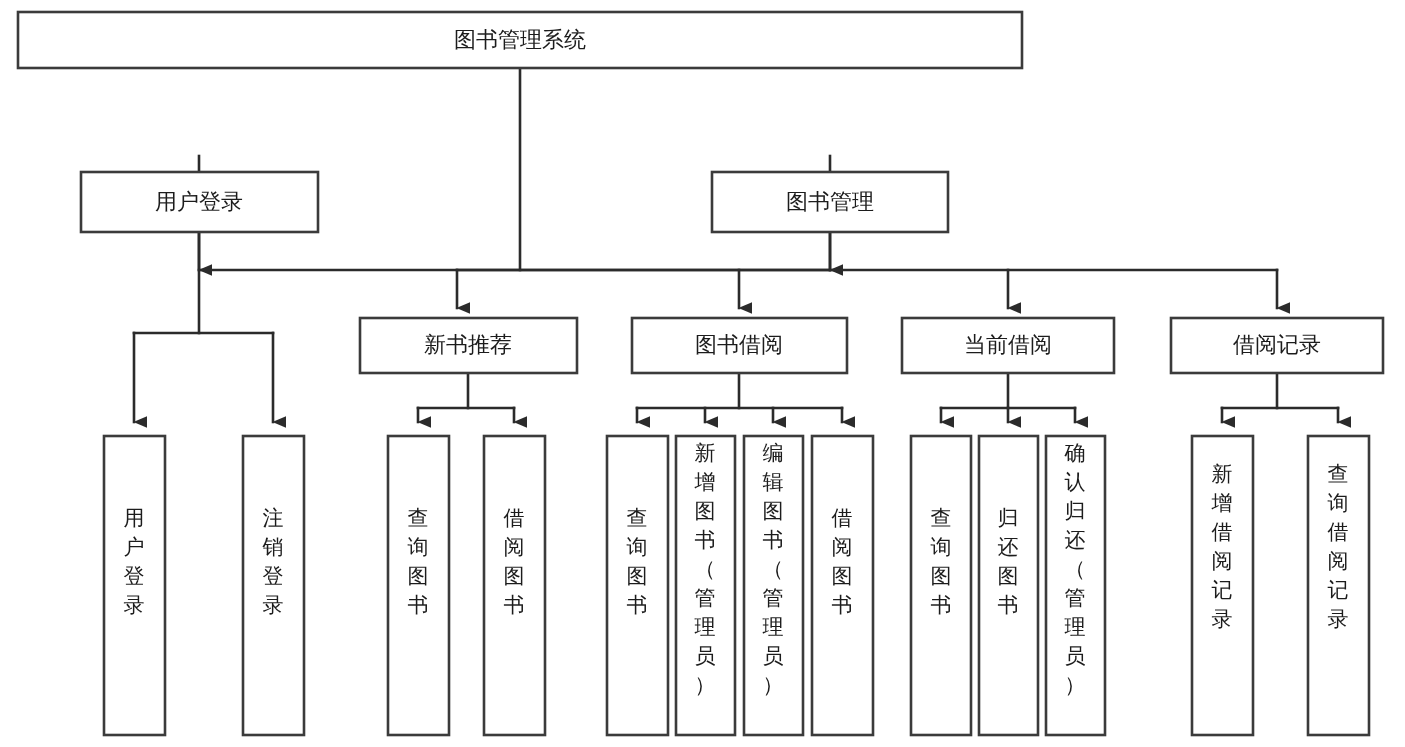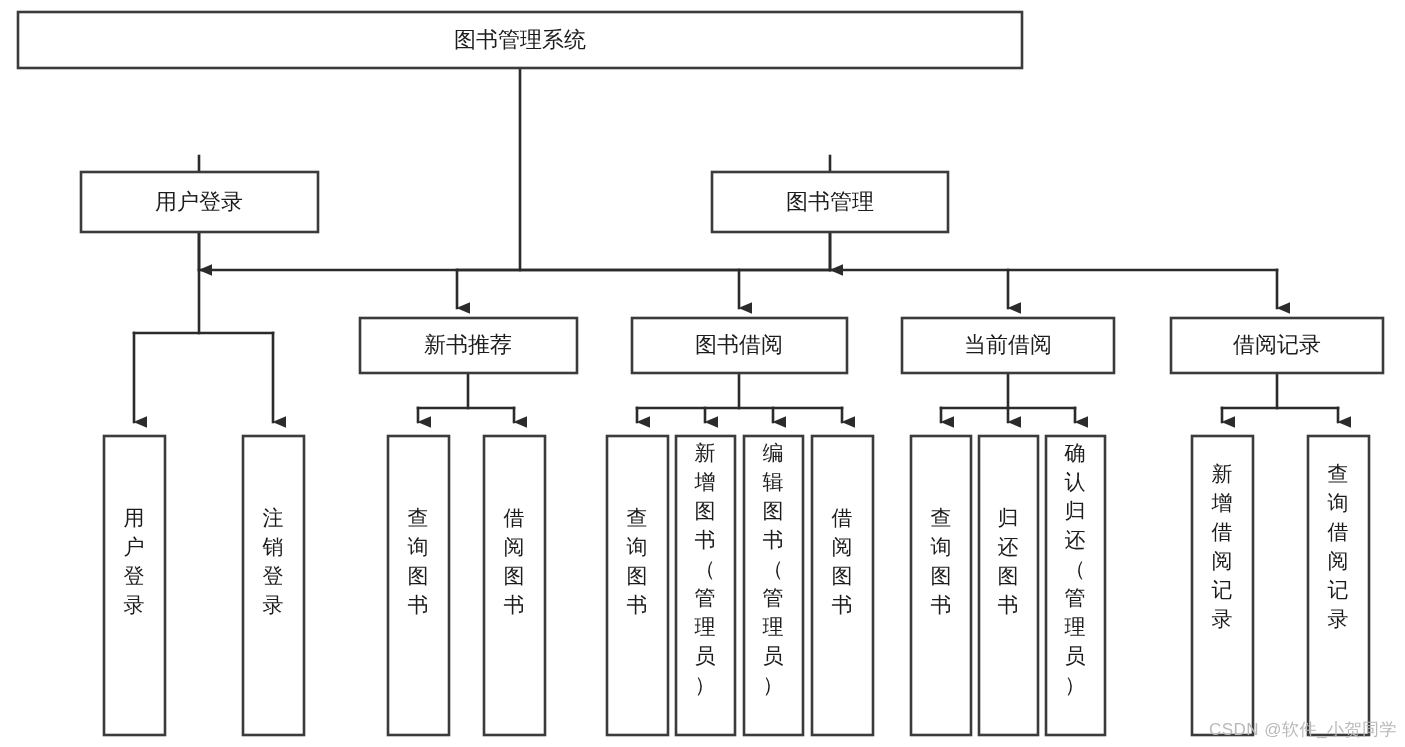--- a/index.html
+++ b/index.html
@@ -207,14 +207,13 @@
     <g>
       <rect class="node-box" x="1192" y="436" width="61" height="299"></rect>
       <text class="node-label-v" x="1222" y="481"><tspan x="1222" y="481">新</tspan><tspan x="1222" y="510">增</tspan><tspan x="1222" y="539">借</tspan><tspan x="1222" y="568">阅</tspan><tspan x="1222" y="597">记</tspan><tspan x="1222" y="626">录</tspan></text>
     </g>
     <g>
       <rect class="node-box" x="1308" y="436" width="61" height="299"></rect>
       <text class="node-label-v" x="1338" y="481"><tspan x="1338" y="481">查</tspan><tspan x="1338" y="510">询</tspan><tspan x="1338" y="539">借</tspan><tspan x="1338" y="568">阅</tspan><tspan x="1338" y="597">记</tspan><tspan x="1338" y="626">录</tspan></text>
     </g>
   </svg>
 
-  <div class="watermark">CSDN @软件_小贺同学</div>
 </div>
 
 </body></html>

